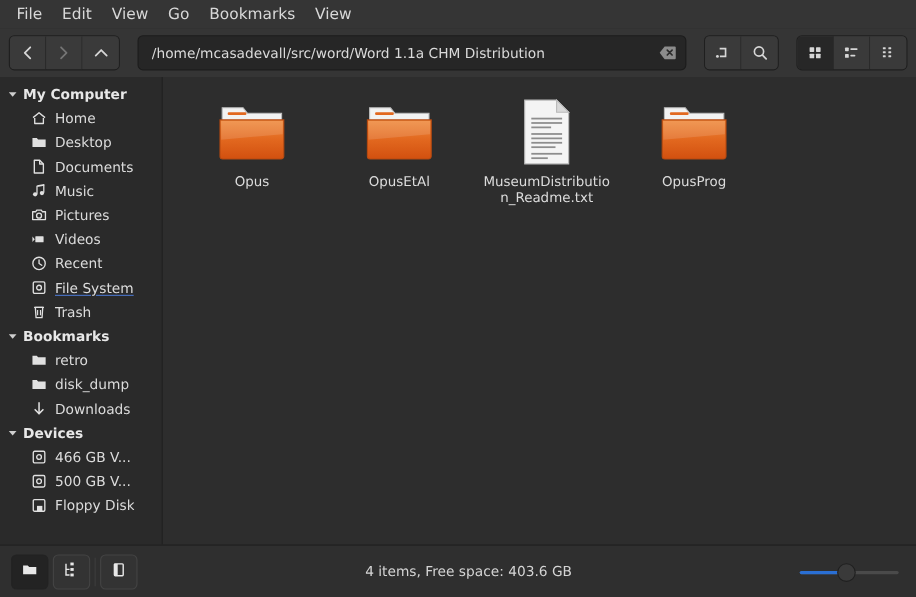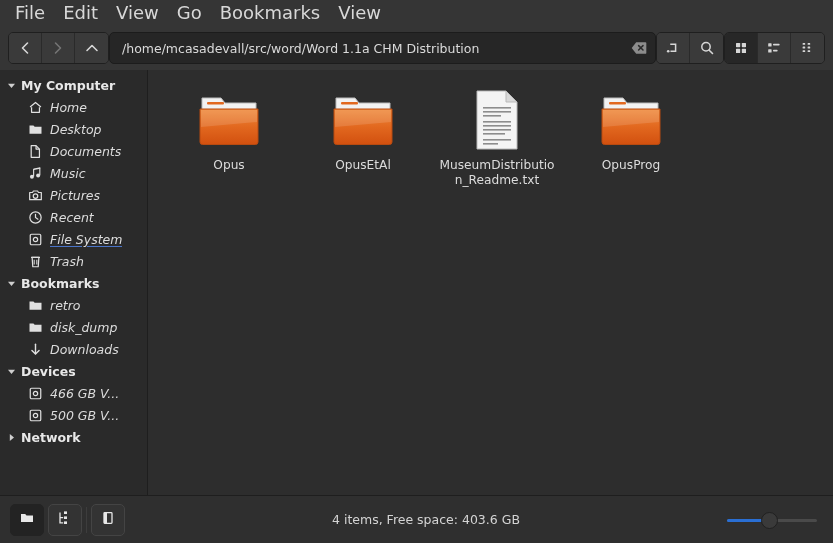--- a/index.html
+++ b/index.html
@@ -11,28 +11,28 @@
     -webkit-font-smoothing: antialiased;
   }
   .window { width: 833px; height: 543px; display: flex; flex-direction: column; background: #2b2b2b; }
 
   
   .menubar {
     height: 26px; background: #353535; display: flex; align-items: center;
     padding-left: 6px; flex: 0 0 26px;
   }
   .menu-item {
-    color: #d8d8d8; font-size: 18px; padding: 4px 9px; border-radius: 3px;
+    color: #d8d8d8; font-size: 14px; padding: 4px 9px; border-radius: 3px;
     line-height: 14px; white-space: nowrap;
   }
 
   
   .toolbar {
     height: 44px; flex: 0 0 44px; background: #353535;
-    display: flex; align-items: center; padding: 0 8px; gap: 0;
+    display: flex; align-items: center; padding: 0 8px; gap: 16px;
   }
   .btn-group { display: flex; background: #383838; border: 1px solid #1f1f1f; border-radius: 5px; overflow: hidden; height: 32px; }
   .tbtn {
     width: 33px; height: 30px; display: flex; align-items: center; justify-content: center;
     background: #3a3a3a; border-right: 1px solid #2a2a2a; color: #d6d6d6;
   }
   .tbtn:last-child { border-right: none; }
   .tbtn.disabled { color: #757575; }
   .tbtn.active { background: #272727; }
   .tbtn svg { display: block; }
@@ -58,21 +58,21 @@
   .side-group {
     display: flex; align-items: center; height: 22px; padding-left: 6px; gap: 5px;
     color: #e8e8e8; font-size: 12.5px; font-weight: bold;
   }
   .tri { width: 10px; height: 10px; flex: 0 0 10px; display:flex; align-items:center; justify-content:center; }
   .side-item {
     display: flex; align-items: center; height: 22px; padding-left: 27px; gap: 7px;
     color: #dcdcdc; font-size: 12.5px; white-space: nowrap;
   }
   .side-item .ic { width: 16px; height: 16px; flex: 0 0 16px; display:flex; align-items:center; justify-content:center; }
-  .side-item .lbl { overflow: hidden; text-overflow: ellipsis; font-style: italic; }
+  .side-item .lbl { overflow: hidden; text-overflow: ellipsis; }
   .side-item.hovered .lbl { text-decoration: underline; text-decoration-color: #4a74c8; text-underline-offset: 2px; }
 
   
   .pane { flex: 1 1 auto; background: #2d2d2d; padding: 14px 0 0 14px; min-width: 0; }
   .grid { display: flex; flex-wrap: wrap; align-content: flex-start; }
   .file-item {
     width: 134px; padding: 4px 4px 6px 4px; display: flex; flex-direction: column;
     align-items: center; border-radius: 4px;
   }
   .file-icon { width: 72px; height: 64px; display: flex; align-items: center; justify-content: center; }
@@ -265,20 +265,29 @@
       <div class="side-item">
         <span class="ic">
           <svg width="15" height="15" viewBox="0 0 16 16" fill="none" stroke="#e0e0e0" stroke-width="1.3">
             <path d="M1.8 4.8h3l1-1.6h4.4l1 1.6h3v7.6H1.8z" stroke-linejoin="round"></path>
             <circle cx="8" cy="8.6" r="2.4"></circle>
           </svg>
         </span>
         <span class="lbl">Pictures</span>
       </div>
 
+      <div class="side-item">
+        <span class="ic">
+          <svg width="15" height="15" viewBox="0 0 16 16" fill="#e0e0e0">
+            <rect x="4.4" y="5" width="8" height="6" rx="0.6"></rect>
+            <path d="M1.6 5.4v5.2l2.2-2.6z"></path>
+          </svg>
+        </span>
+        <span class="lbl">Videos</span>
+      </div>
 
       <div class="side-item">
         <span class="ic">
           <svg width="15" height="15" viewBox="0 0 16 16" fill="none" stroke="#e0e0e0" stroke-width="1.3">
             <circle cx="8" cy="8" r="6"></circle>
               <path d="M8 4.6V8l2.6 1.8" stroke-linecap="round"></path>
           </svg>
         </span>
         <span class="lbl">Recent</span>
       </div>
@@ -363,29 +372,30 @@
       <div class="side-item">
         <span class="ic">
           <svg width="15" height="15" viewBox="0 0 16 16" fill="none" stroke="#e0e0e0" stroke-width="1.3">
             <rect x="2.4" y="2.4" width="11.2" height="11.2" rx="1.4"></rect>
               <circle cx="8" cy="8" r="2.3"></circle>
           </svg>
         </span>
         <span class="lbl">500 GB V...</span>
       </div>
 
-
-      <div class="side-group">
-        <span class="tri">
-          <svg width="9" height="9" viewBox="0 0 9 9">
-              <path d="M2.8 1v7L7 4.5z" fill="#cfcfcf"></path>
-            </svg>
-        </span>
-        <span>Network</span>
-      </div>
+      <div class="side-item">
+        <span class="ic">
+          <svg width="15" height="15" viewBox="0 0 16 16" fill="none" stroke="#e0e0e0" stroke-width="1.3" stroke-linejoin="round">
+            <rect x="2.4" y="2.4" width="11.2" height="11.2" rx="1.2"></rect>
+            <rect x="6" y="8.4" width="5.2" height="5.2" fill="#e0e0e0" stroke="none"></rect>
+          </svg>
+        </span>
+        <span class="lbl">Floppy Disk</span>
+      </div>
+
     </div>
 
     <div class="pane">
       <div class="grid">
 
         <div class="file-item">
           <div class="file-icon">
             <svg width="66" height="58" viewBox="0 0 66 58">
               <defs>
                 <linearGradient id="fg1" x1="0" y1="0" x2="0" y2="1">

